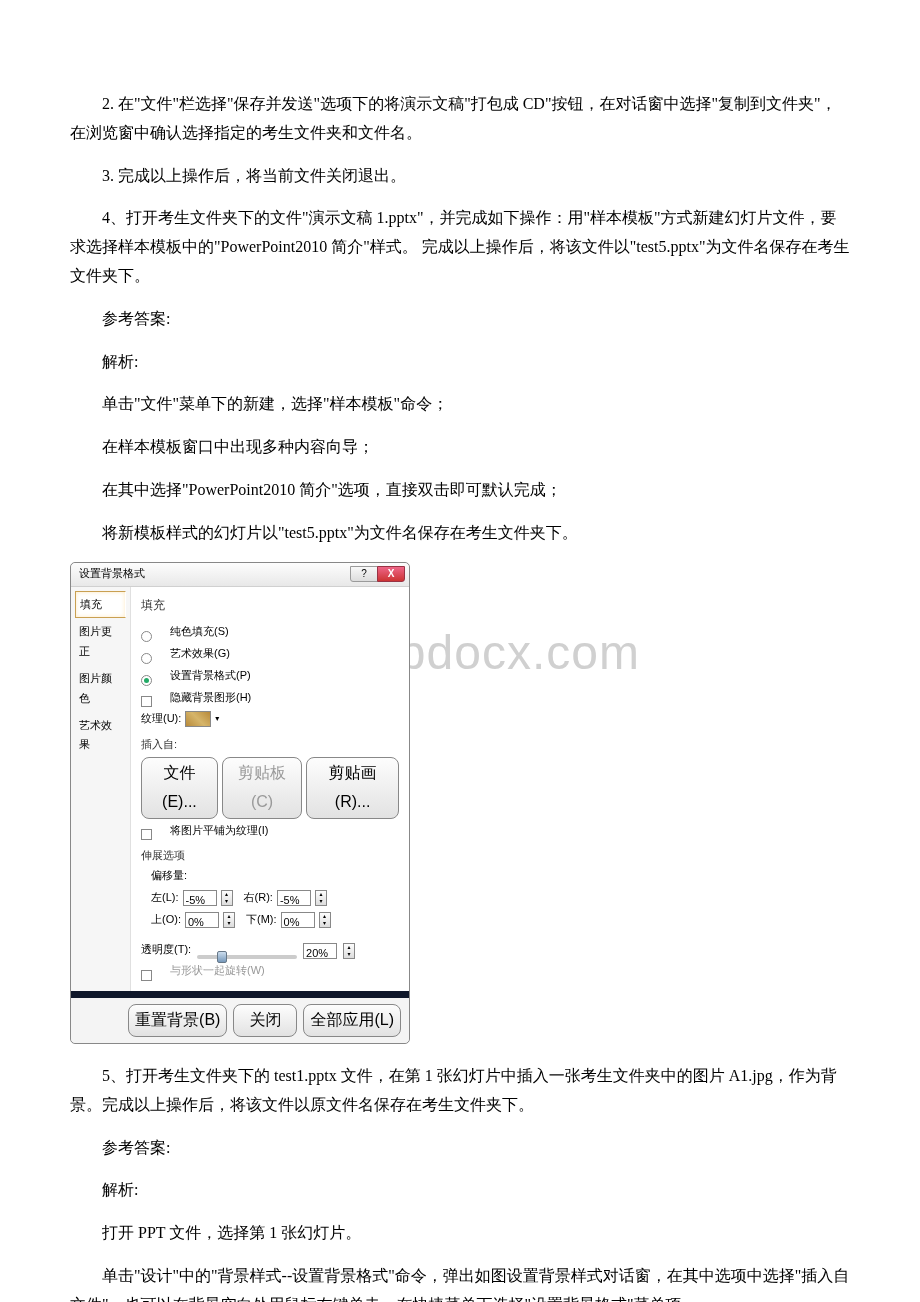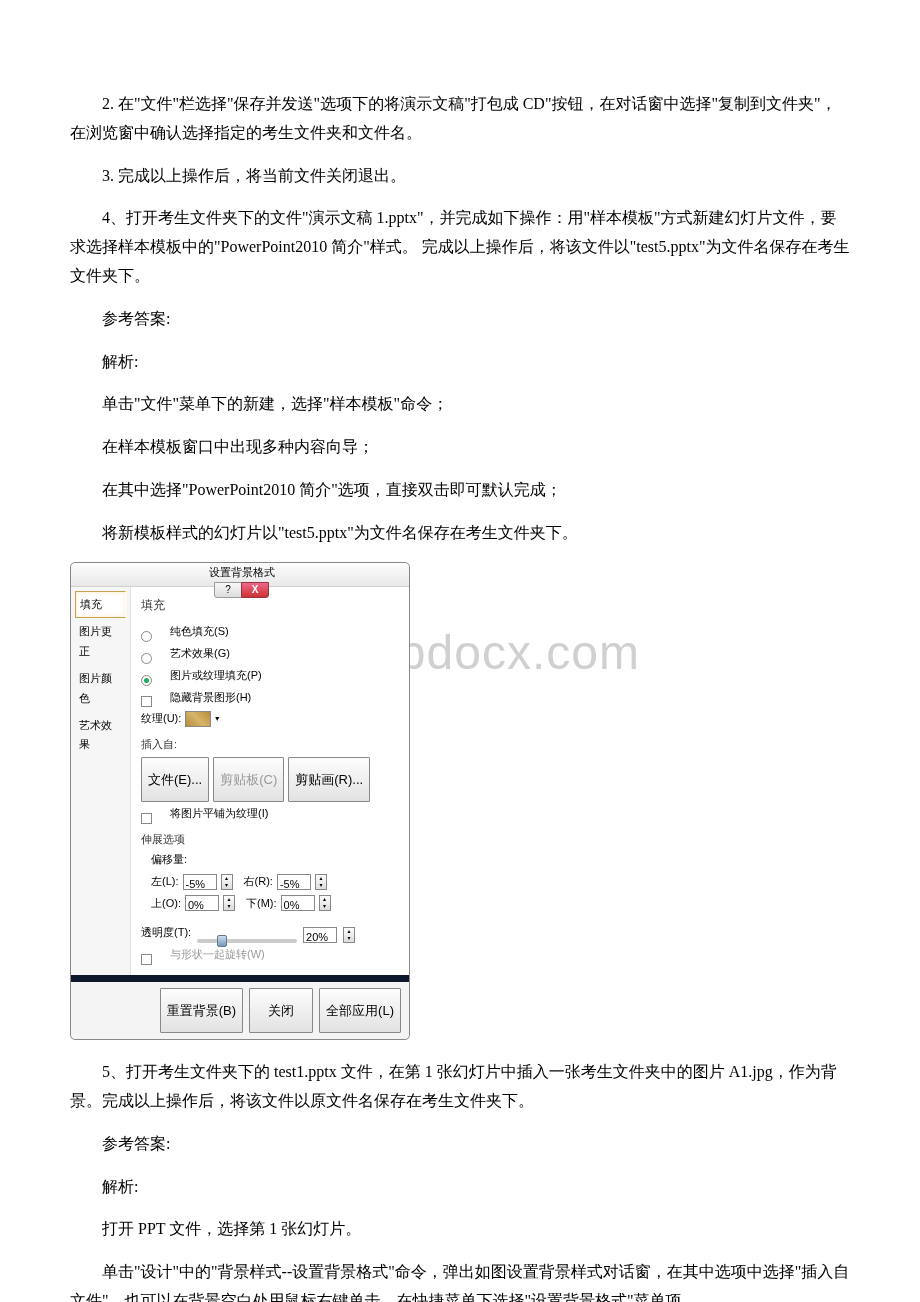--- a/index.html
+++ b/index.html
@@ -44,21 +44,20 @@
     }
     .titlebar {
       display: flex;
       align-items: center;
       justify-content: space-between;
       height: 24px;
       padding: 0 4px 0 8px;
       background: linear-gradient(#fdfdfd, #e8e8e8);
       border-bottom: 1px solid #d0d0d0;
       border-radius: 5px 5px 0 0;
-      flex-direction: column;
     }
     .winbtns { display: flex; gap: 0; }
     .winbtn {
       width: 28px; height: 16px;
       display: flex; align-items: center; justify-content: center;
       border: 1px solid #9a9a9a;
       background: linear-gradient(#f8f8f8, #ddd);
       font-size: 10px;
       margin-left: -1px;
     }
@@ -102,25 +101,25 @@
       display: inline-block;
     }
     .radio { border-radius: 50%; position: relative; }
     .radio.on::after {
       content: ""; position: absolute; width: 5px; height: 5px;
       background: #2a6; border-radius: 50%; top: 2px; left: 2px;
     }
 
     .btn {
       display: inline-block;
-      padding: 10px 6px;
+      padding: 1px 6px;
       border: 1px solid #888;
       background: linear-gradient(#fdfdfd, #e2e2e2);
-      border-radius: 1px;
-      font-size: 13px;
+      border-radius: 8px;
+      font-size: 16px;
       min-width: 52px;
       text-align: center;
     }
     .texswatch {
       width: 26px; height: 16px;
       border: 1px solid #888;
       background: linear-gradient(45deg,#b88a3a,#d6b56a,#b88a3a);
       display: inline-block;
     }
     .dropdown-caret { font-size: 8px; }
@@ -210,21 +209,21 @@
         </div>
       <div class="row">
           <label>
             <span class="radio"></span>
             <span>艺术效果(G)</span>
           </label>
         </div>
       <div class="row">
           <label>
             <span class="radio on"></span>
-            <span>图片或纹理填充(P)</span>
+            <span>设置背景格式(P)</span>
           </label>
         </div>
       <div class="row">
           <label>
             <span class="chk"></span>
             <span>隐藏背景图形(H)</span>
           </label>
         </div>
 
       <div class="row">

